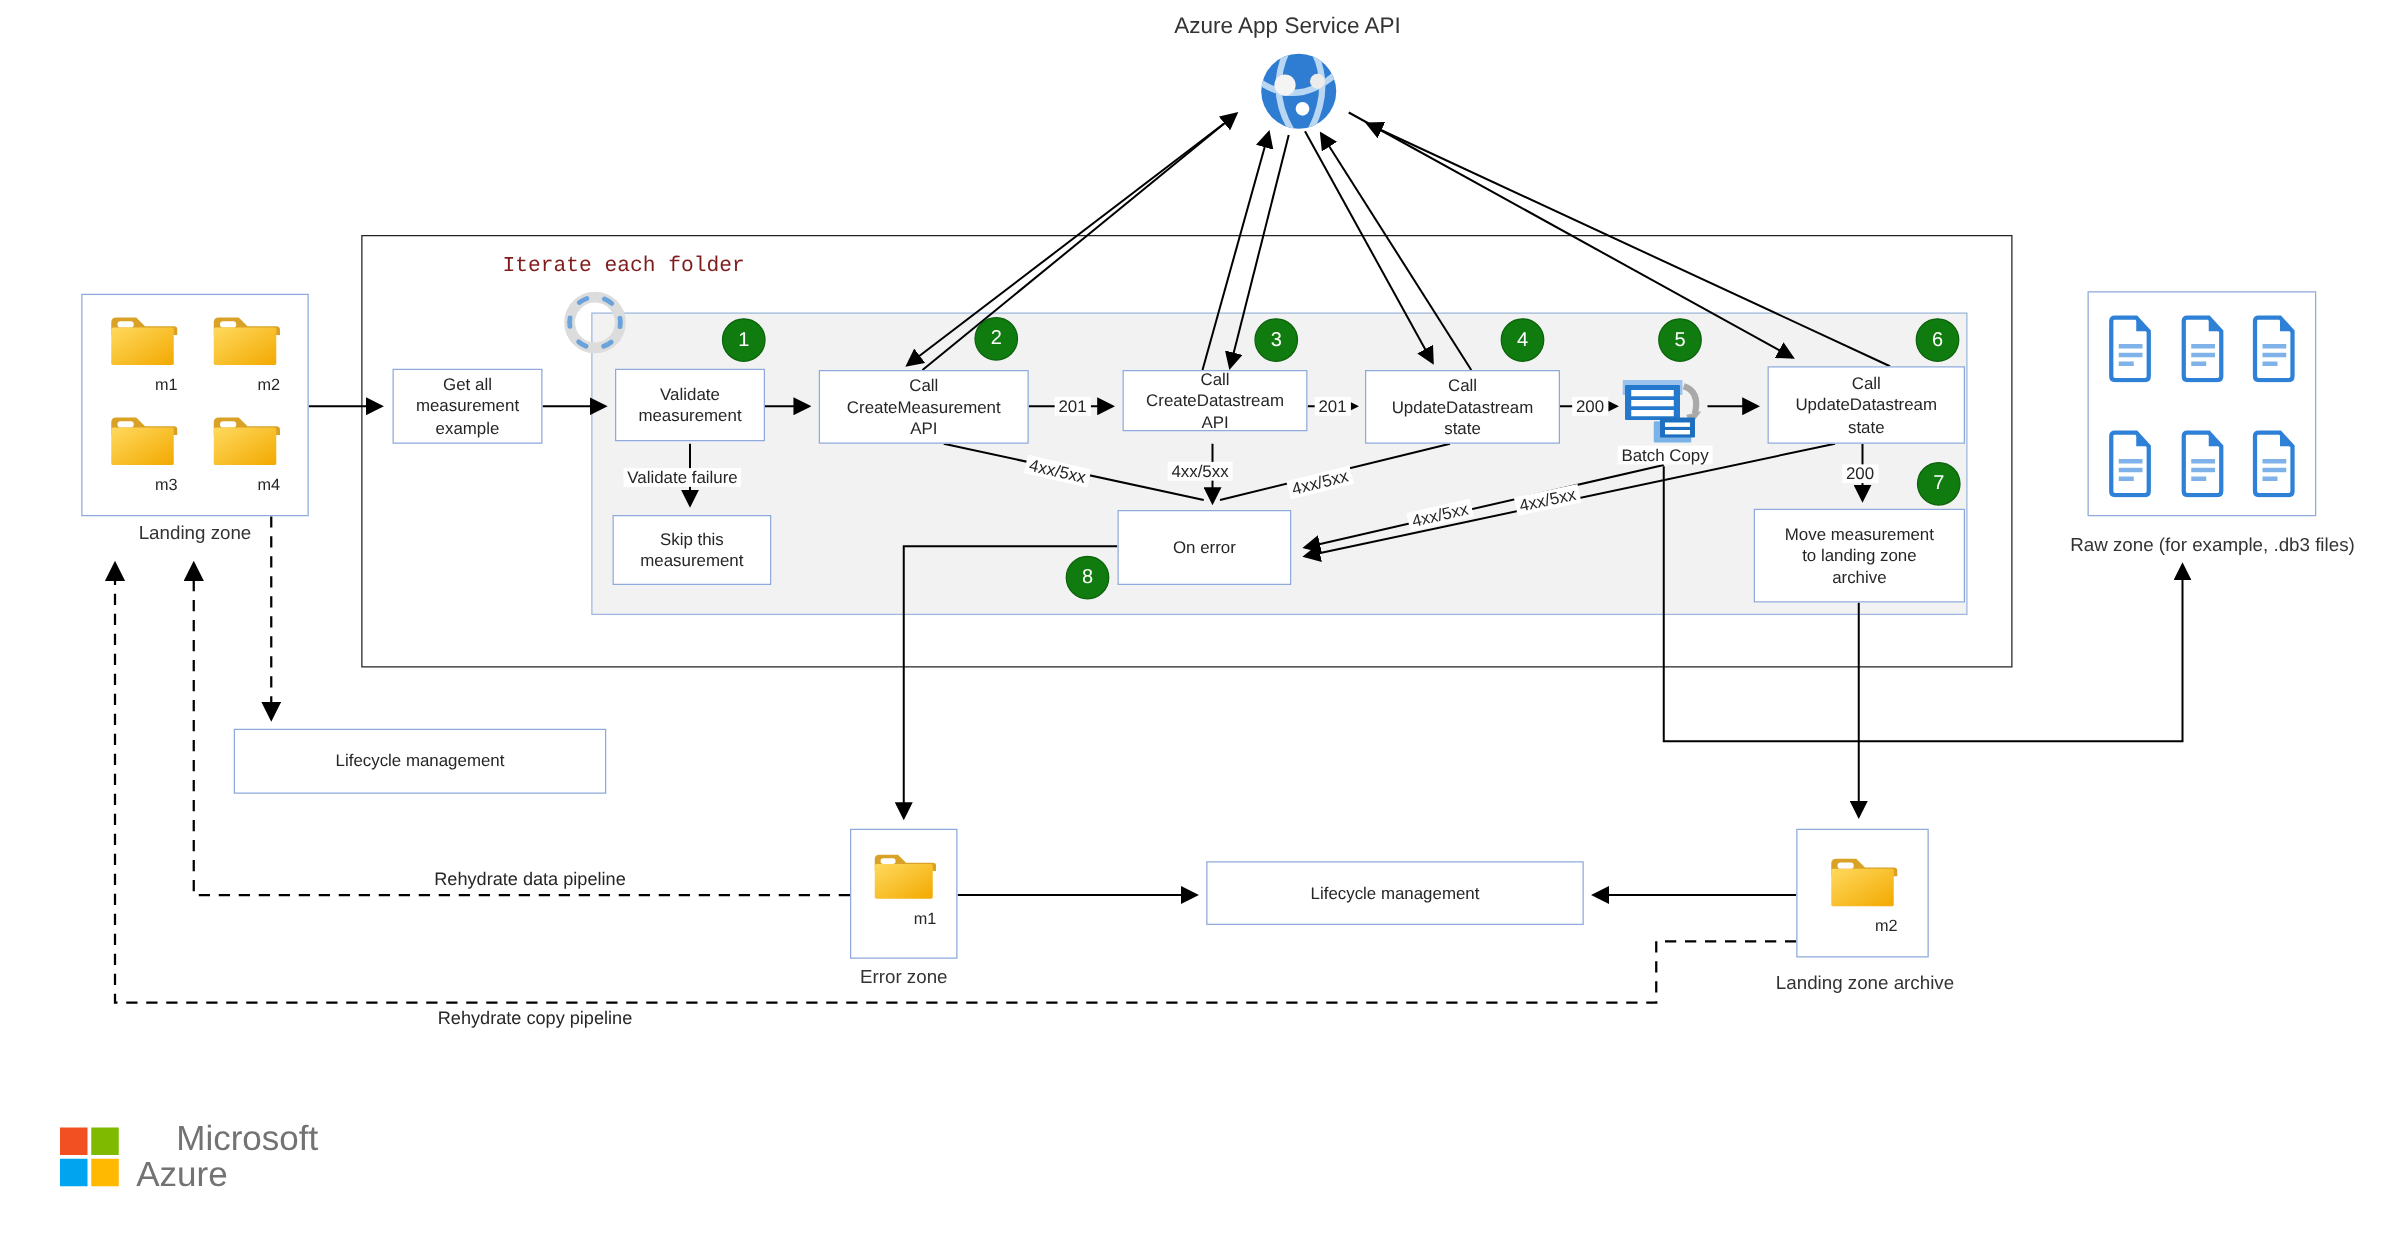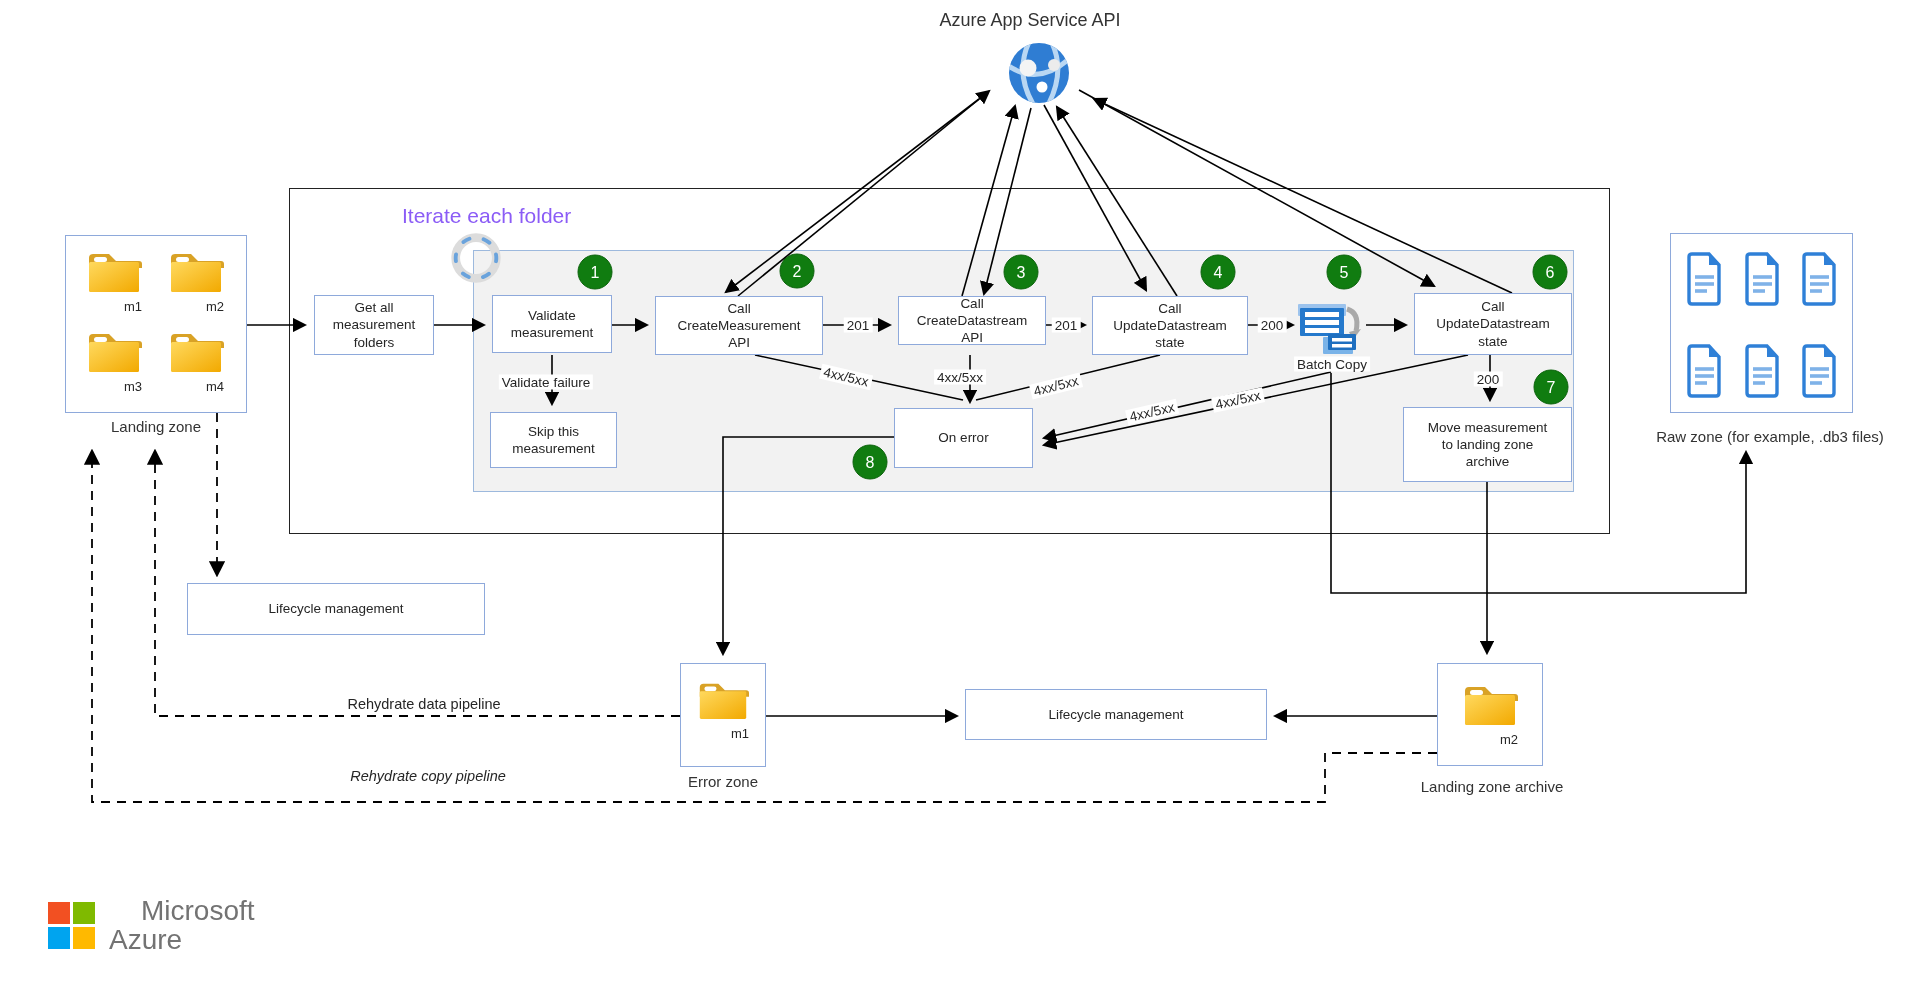--- a/index.html
+++ b/index.html
@@ -7,21 +7,21 @@
           font-family:"Liberation Sans",sans-serif;color:#262626;overflow:hidden;}
   svg.overlay{position:absolute;left:0;top:0;z-index:1;pointer-events:none;}
   .outer-frame{position:absolute;border:1.5px solid #222;background:transparent;z-index:0;}
   .gray-frame{position:absolute;background:#f2f2f2;border:1px solid #9db9dd;z-index:0;}
   .node{position:absolute;background:#fff;border:1px solid #8ea9db;display:flex;
         align-items:center;justify-content:center;text-align:center;
         font-size:13.5px;line-height:1.28;color:#262626;z-index:2;box-sizing:border-box;}
   .zone-frame{position:absolute;background:#fff;border:1px solid #8ea9db;z-index:2;box-sizing:border-box;}
   .zone-label{position:absolute;font-size:15px;color:#333;z-index:2;text-align:center;
               transform:translate(-50%,0);white-space:nowrap;}
-  .free-label{position:absolute;font-size:21px;color:#8b5cf6;z-index:2;white-space:nowrap;}
+  .free-label{position:absolute;font-size:17px;color:#7f1d1d;z-index:2;white-space:nowrap;font-family:Liberation Mono, monospace;}
   .lbl{position:absolute;background:#fff;padding:0 3px;font-size:13.5px;z-index:3;
        white-space:nowrap;transform:translate(-50%,-50%);}
   .step{position:absolute;width:33px;height:33px;border-radius:50%;background:#107c10;
         border:1px solid #0c630c;color:#fff;display:flex;align-items:center;justify-content:center;
         font-size:16px;z-index:4;transform:translate(-50%,-50%);}
   .folder-fig{position:absolute;text-align:right;z-index:3;}
   .folder-fig .fname{font-size:13px;color:#262626;margin-top:1px;}
   .icon-fig{position:absolute;z-index:3;}
   .brand{position:absolute;display:flex;align-items:center;gap:14px;z-index:2;}
   .brand-text{color:#737373;line-height:1.04;font-size:28px;}
@@ -137,21 +137,21 @@
       </svg>
   </div>
 
   <div class="free-label" style="left:402px;top:204px;">Iterate each folder</div>
   <div class="icon-fig" style="left:447px;top:229px;z-index:2;">
     <svg width="58" height="58">
         <use href="#sym-loop"></use>
       </svg>
   </div>
 
-  <div class="node" style="left:314px;top:295px;width:120px;height:60px;padding:0 14px;">Get all measurement folders</div>
+  <div class="node" style="left:314px;top:295px;width:120px;height:60px;padding:0 14px;">Get all measurement example</div>
   <div class="node" style="left:492px;top:295px;width:120px;height:58px;padding:0 14px;">Validate measurement</div>
   <div class="node" style="left:655px;top:296px;width:168px;height:59px;padding:0 22px;">Call CreateMeasurement API</div>
   <div class="node" style="left:898px;top:296px;width:148px;height:49px;padding:0 18px;">Call CreateDatastream API</div>
   <div class="node" style="left:1092px;top:296px;width:156px;height:59px;padding:0 20px;">Call UpdateDatastream state</div>
   <div class="node" style="left:1414px;top:293px;width:158px;height:62px;padding:0 21px;">Call UpdateDatastream state</div>
   <div class="node" style="left:490px;top:412px;width:127px;height:56px;padding:0 16px;">Skip this measurement</div>
   <div class="node" style="left:894px;top:408px;width:139px;height:60px;">On error</div>
   <div class="node" style="left:1403px;top:407px;width:169px;height:75px;padding:11px 22px;">Move measurement to landing zone archive</div>
   <div class="node" style="left:187px;top:583px;width:298px;height:52px;">Lifecycle management</div>
   <div class="node" style="left:965px;top:689px;width:302px;height:51px;">Lifecycle management</div>
@@ -176,21 +176,21 @@
   <div class="lbl" style="left:1066px;top:325px;">201</div>
   <div class="lbl" style="left:1272px;top:325px;">200</div>
   <div class="lbl" style="left:1488px;top:379px;">200</div>
   <div class="lbl" style="left:546px;top:382px;">Validate failure</div>
   <div class="lbl" style="left:846px;top:377px;transform:translate(-50%,-50%) rotate(13deg);">4xx/5xx</div>
   <div class="lbl" style="left:960px;top:377px;">4xx/5xx</div>
   <div class="lbl" style="left:1056px;top:386px;transform:translate(-50%,-50%) rotate(-14deg);">4xx/5xx</div>
   <div class="lbl" style="left:1152px;top:412px;transform:translate(-50%,-50%) rotate(-13deg);">4xx/5xx</div>
   <div class="lbl" style="left:1238px;top:400px;transform:translate(-50%,-50%) rotate(-12deg);">4xx/5xx</div>
   <div class="lbl" style="left:424px;top:704px;font-size:14.5px;">Rehydrate data pipeline</div>
-  <div class="lbl" style="left:428px;top:776px;font-size:14.5px;font-style:italic;">Rehydrate copy pipeline</div>
+  <div class="lbl" style="left:428px;top:815px;font-size:14.5px;">Rehydrate copy pipeline</div>
 
   <div class="zone-frame" style="left:65px;top:235px;width:182px;height:178px;"></div>
   <div class="folder-fig" style="left:84px;top:248px;width:58px;">
     <span><svg width="56" height="46">
           <use href="#sym-folder"></use>
         </svg></span>
     <div class="fname">m1</div>
   </div>
   <div class="folder-fig" style="left:166px;top:248px;width:58px;">
     <span><svg width="56" height="46">

